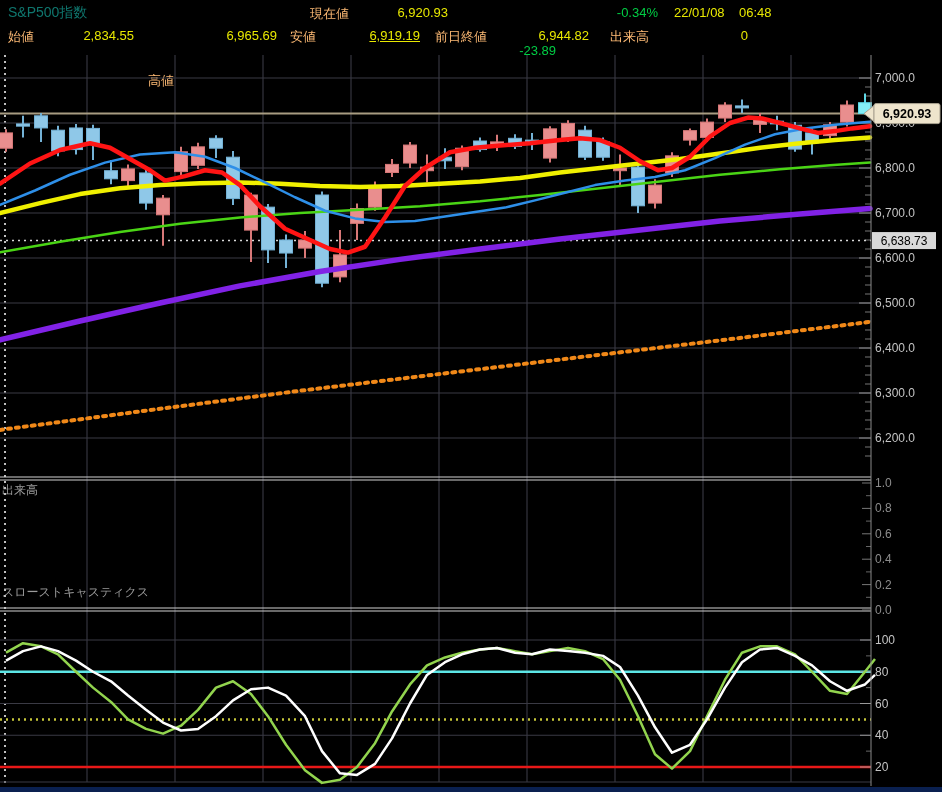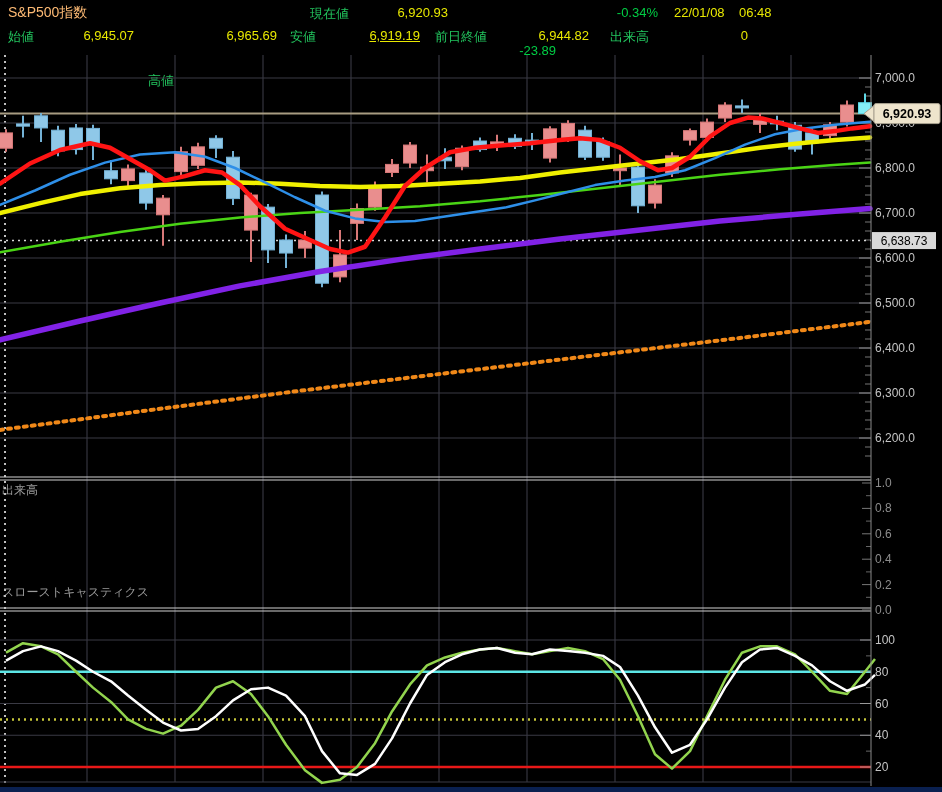--- a/index.html
+++ b/index.html
@@ -1,39 +1,39 @@
 <!DOCTYPE html>
 <html><head>
 <meta charset="utf-8">
 <style>
   html,body{margin:0;padding:0;background:#000;}
   #app{position:relative;width:942px;height:792px;background:#000;overflow:hidden;
        font-family:"Liberation Sans","DejaVu Sans",sans-serif;}
   .hdr{position:absolute;font-size:13px;white-space:nowrap;}
-  .cyan{color:#22c55e;} .yel{color:#e8e800;} .grn{color:#00cc44;} .pink{color:#fdba74;}
+  .cyan{color:#fdba74;} .yel{color:#e8e800;} .grn{color:#00cc44;} .pink{color:#0f766e;}
   .ralign{transform:translateX(-100%);}
   .pane-title{position:absolute;font-size:12px;color:#9a9a9a;}
   svg{position:absolute;left:0;top:0;}
   .navy-strip{position:absolute;left:0;bottom:0;width:942px;height:5px;background:#0a2050;}
 </style>
 </head>
 <body>
 
 <div id="app">
 
   <div class="hdr pink" style="left:8px;top:4px;font-size:14px;">S&amp;P500指数</div>
   <div class="hdr cyan" style="left:310px;top:5px;">現在値</div>
   <div class="hdr yel ralign" style="left:448px;top:5px;">6,920.93</div>
   <div class="hdr grn ralign" style="left:556px;top:5px;margin-top:38px;">-23.89</div>
   <div class="hdr grn ralign" style="left:658px;top:5px;text-align:center;">-0.34%</div>
   <div class="hdr yel" style="left:674px;top:5px;">22/01/08</div>
   <div class="hdr yel" style="left:739px;top:5px;">06:48</div>
 
   <div class="hdr cyan" style="left:8px;top:28px;">始値</div>
-  <div class="hdr yel ralign" style="left:134px;top:28px;">6,945.07</div>
+  <div class="hdr yel ralign" style="left:134px;top:28px;">2,834.55</div>
   <div class="hdr cyan" style="left:148px;top:28px;margin-top:44px;">高値</div>
   <div class="hdr yel ralign" style="left:277px;top:28px;">6,965.69</div>
   <div class="hdr cyan" style="left:290px;top:28px;">安値</div>
   <div class="hdr yel ralign" style="left:420px;top:28px;text-decoration:underline;">6,919.19</div>
   <div class="hdr cyan" style="left:435px;top:28px;">前日終値</div>
   <div class="hdr yel ralign" style="left:589px;top:28px;">6,944.82</div>
   <div class="hdr cyan" style="left:610px;top:28px;">出来高</div>
   <div class="hdr yel ralign" style="left:748px;top:28px;">0</div>
 
   <div class="pane-title" style="left:2px;top:482px;">出来高</div>

